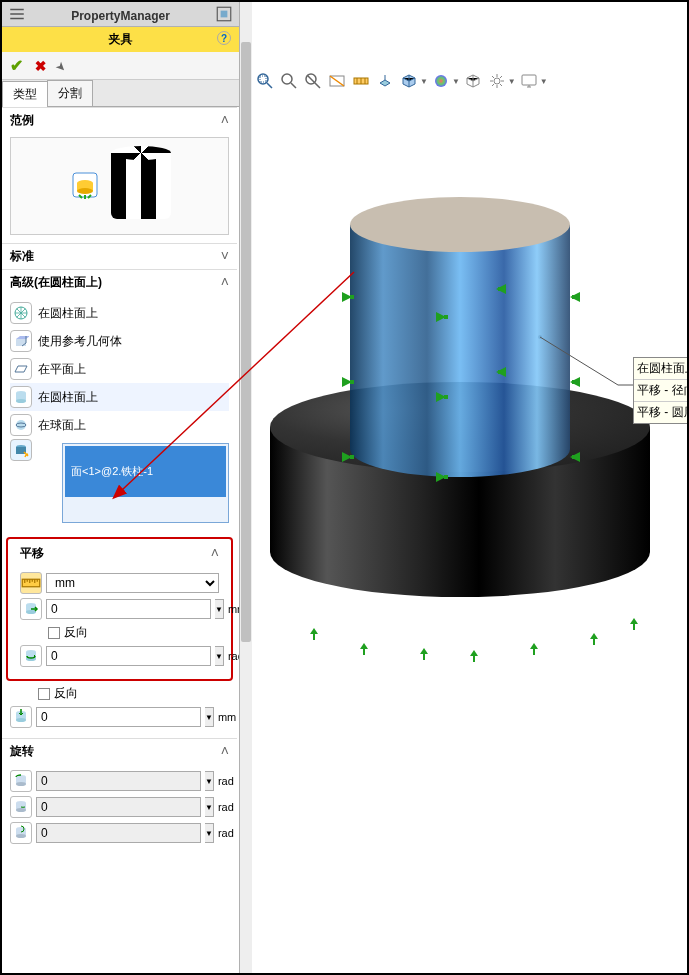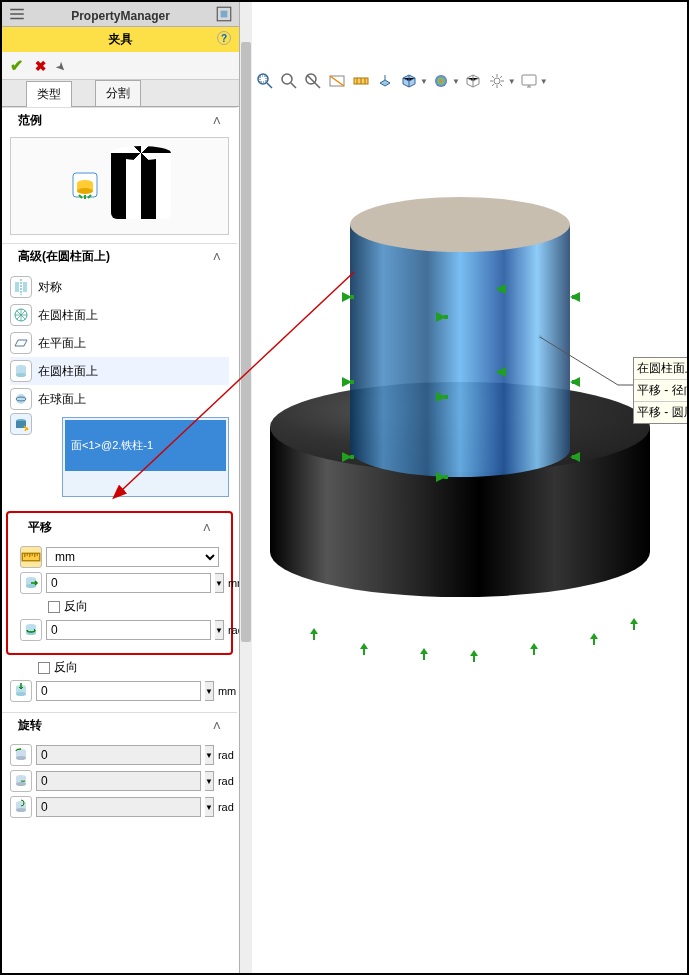--- a/index.html
+++ b/index.html
@@ -10,25 +10,25 @@
 .pm-title { font-weight: bold; flex: 1; text-align: center; color: #333; }
 .pm-icon { width: 18px; height: 18px; display: inline-flex; align-items: center; justify-content: center; }
 .subtitle-row { background: #fde047; padding: 4px; text-align: center; position: relative; }
 .subtitle { font-weight: bold; }
 .help-icon { position: absolute; right: 8px; top: 4px; color: #0066cc; font-weight: bold; border: 1px solid #aaa; border-radius: 50%; width: 14px; height: 14px; display: inline-flex; align-items: center; justify-content: center; font-size: 10px; }
 .action-row { padding: 4px 8px; background: #f5f5f5; border-bottom: 1px solid #ccc; }
 .check { color: #5ea000; font-size: 16px; font-weight: bold; margin-right: 8px; }
 .xmark { color: #c00; font-size: 14px; font-weight: bold; margin-right: 6px; }
 .pin-icon { color: #666; margin-right: 6px; transform: rotate(45deg); display: inline-block; }
 .tabs { display: flex; background: #e8e8e8; border-bottom: 1px solid #aaa; }
-.tab { padding: 4px 10px; border: 1px solid #aaa; border-bottom: none; background: #f5f5f5; margin-right: -1px; cursor: pointer; margin-left: 24px; }
+.tab { padding: 4px 10px; border: 1px solid #aaa; border-bottom: none; background: #f5f5f5; margin-right: -1px; cursor: pointer; }
 .tab.active { background: #fff; position: relative; top: 1px; }
 .panel-body { flex: 1; overflow-y: auto; background: #fff; padding-right: 2px; }
 .section { border-top: 1px solid #ddd; }
-.sec-header { display: flex; justify-content: space-between; align-items: flex-end; padding: 4px 16px; background: #fff; cursor: pointer; }
+.sec-header { display: flex; justify-content: space-between; align-items: flex-start; padding: 4px 8px; background: #fff; cursor: pointer; }
 .sec-title { font-weight: bold; color: #000; }
 .chev { color: #666; font-size: 14px; }
 .sec-body { padding: 4px 8px 8px 8px; }
 .thumb-box { border: 1px solid #ccc; padding: 8px; display: flex; align-items: center; justify-content: center; gap: 10px; background: #fafafa; }
 .checker-cyl { width: 60px; height: 80px; position: relative; }
 .checker-cyl .top { width: 60px; height: 14px; border-radius: 50%; background: repeating-conic-gradient(#fff 0 45deg, #000 45deg 90deg); position: absolute; top: 0; }
 .checker-cyl .body { width: 60px; height: 66px; position: absolute; top: 7px; background: repeating-linear-gradient(to right, #000 0 15px, #fff 15px 30px); border-radius: 0 0 6px 6px; }
 .opt-row { display: flex; align-items: center; gap: 6px; padding: 3px 0; cursor: pointer; }
 .opt-row.selected { background: #eef4ff; }
 .opt-icon { width: 22px; height: 22px; border: 1px solid #bbb; border-radius: 4px; display: inline-flex; align-items: center; justify-content: center; background: #fff; flex-shrink: 0; }
@@ -130,45 +130,51 @@
                 </svg>
             </span>
             <span class="checker-cyl">
               <span class="body"></span>
                 <span class="top"></span>
             </span>
           </div>
         </div>
       </div>
 
+      <div class="section">
+        <div class="sec-header">
+          <span class="sec-title">标准</span>
+          <span class="chev">˅</span>
+        </div>
+      </div>
 
       <div class="section">
         <div class="sec-header">
           <span class="sec-title">高级(在圆柱面上)</span>
           <span class="chev">˄</span>
         </div>
         <div class="sec-body">
           <div class="opt-row">
             <span class="opt-icon">
                 <svg viewBox="0 0 16 16">
-                  <path d="M8 0v16" stroke="#4a9" stroke-width="1" stroke-dasharray="2 1"></path>
-                  <rect x="2" y="3" width="4" height="10" fill="#8cd" opacity=".7"></rect>
-                  <rect x="10" y="3" width="4" height="10" fill="#8cd" opacity=".7"></rect>
-                </svg>
-              </span>
-            <span>对称</span>
+                  <circle cx="8" cy="8" r="6" fill="none" stroke="#4a9"></circle>
+                  <path d="M8 2v12M2 8h12M3.5 3.5l9 9M12.5 3.5l-9 9" stroke="#4a9" stroke-width=".8"></path>
+                </svg>
+              </span>
+            <span>在圆柱面上</span>
           </div>
           <div class="opt-row">
             <span class="opt-icon">
                 <svg viewBox="0 0 16 16">
-                  <circle cx="8" cy="8" r="6" fill="none" stroke="#4a9"></circle>
-                  <path d="M8 2v12M2 8h12M3.5 3.5l9 9M12.5 3.5l-9 9" stroke="#4a9" stroke-width=".8"></path>
-                </svg>
-              </span>
-            <span>在圆柱面上</span>
+                  <rect x="3" y="6" width="10" height="7" fill="#cde"></rect>
+                  <path d="M3 6l4-3h10l-4 3z" fill="#abe"></path>
+                  <path d="M13 3v7l-4 3" fill="none" stroke="#579"></path>
+                </svg>
+              </span>
+            <span>使用参考几何体</span>
           </div>
           <div class="opt-row">
             <span class="opt-icon">
                 <svg viewBox="0 0 16 16">
                   <path d="M2 11l3-6h9l-3 6z" fill="none" stroke="#579"></path>
                 </svg>
               </span>
             <span>在平面上</span>
           </div>
           <div class="opt-row selected">

